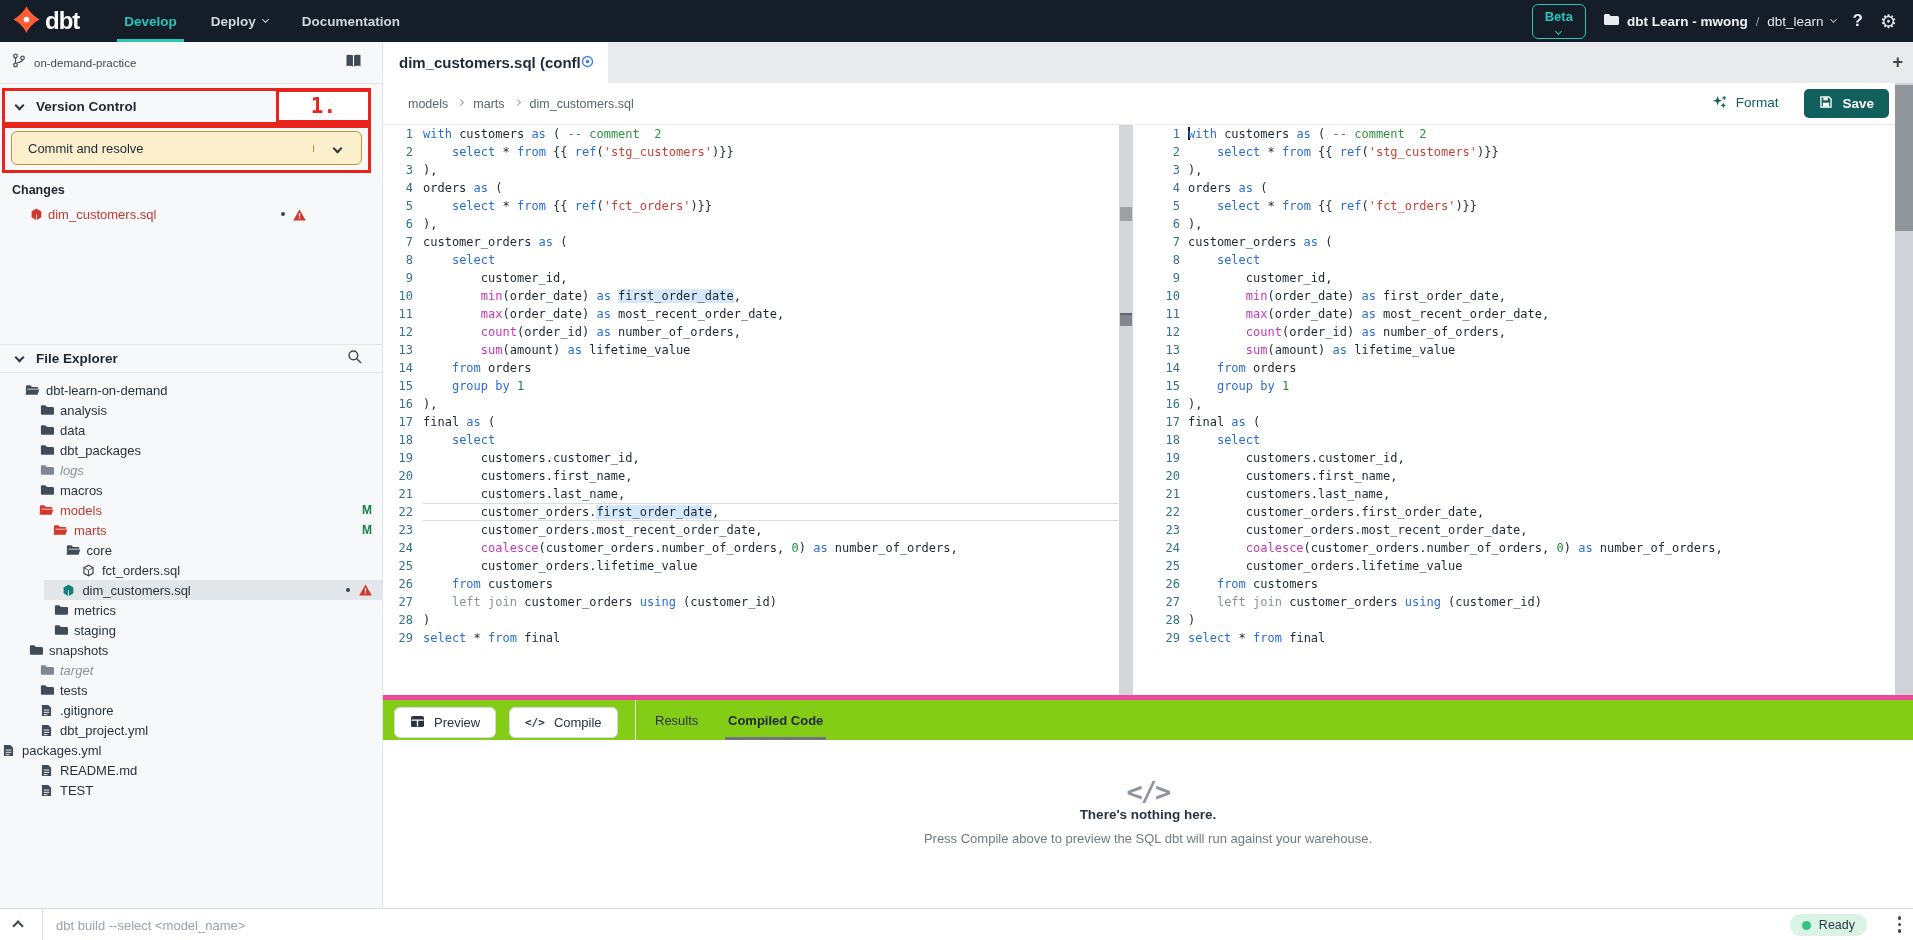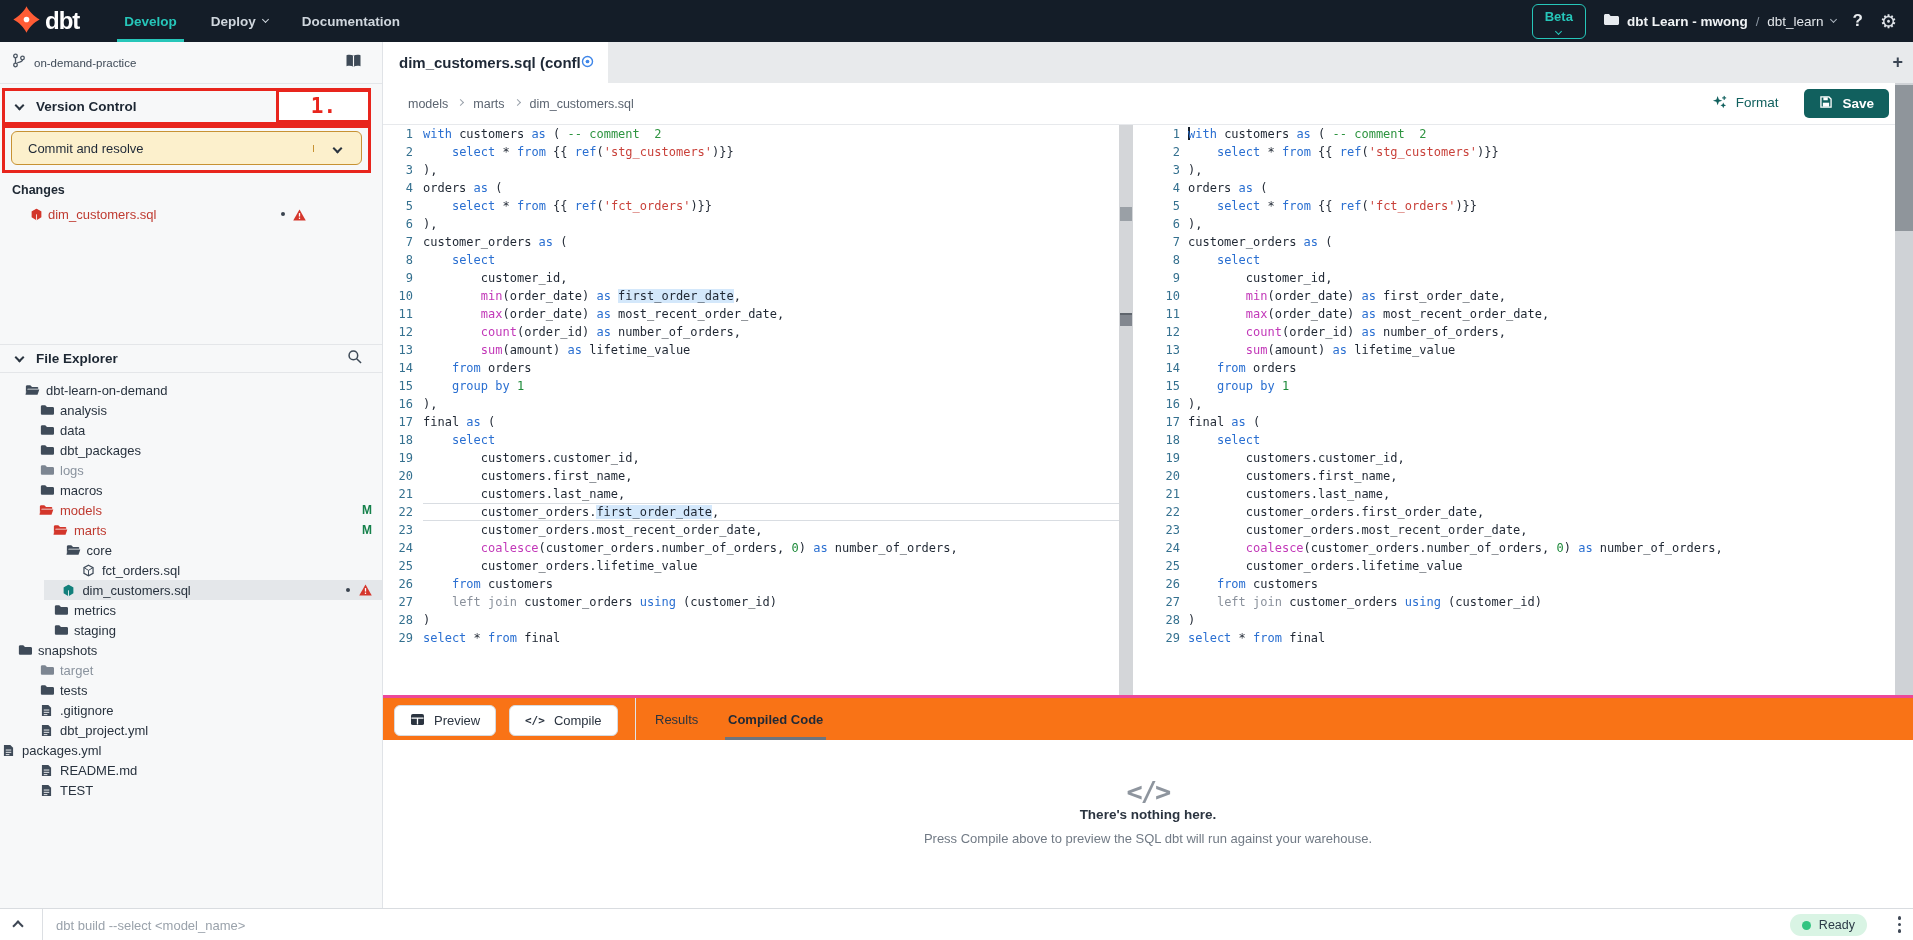--- a/index.html
+++ b/index.html
@@ -49,21 +49,21 @@
   .changes-item .c-label { position:absolute; left:48px; font-size:13px; color:var(--file-red); }
   .mark-dot { width:4px; height:4px; border-radius:50%; background:#3a4450; position:absolute; top:10px; }
   .changes-item .mark-dot { left:281px; }
   .changes-item .warn { position:absolute; left:293px; top:5px; }
 
   .fe-header { position:absolute; left:0; top:302px; width:100%; height:29px; border-top:1px solid #e4e6e9; border-bottom:1px solid #e4e6e9; display:flex; align-items:center; gap:13px; padding:0 20px 0 16px; cursor:pointer; }
   .fe-header .search { margin-left:auto; cursor:pointer; }
   #file-tree { position:absolute; left:0; top:338px; width:100%; }
   .tree-row { position:relative; height:20px; display:flex; align-items:center; font-size:13px; color:#28323e; cursor:pointer; }
   .tree-row .t-icon { display:inline-flex; width:17px; justify-content:center; margin-right:5px; flex:none; }
-  .tree-row.muted { color:#8a939e; }
+  .tree-row.muted { color:#8a939e; font-style:italic; }
   .tree-row.red { color:var(--file-red); }
   .tree-row.sel { background:linear-gradient(to right, rgba(0,0,0,0) 44px, var(--selected-row) 44px); }
   .tree-row .badge { position:absolute; right:10px; font-size:12px; font-weight:bold; color:var(--badge-green); }
   .tree-row .mark-dot { right:32px; left:auto; top:8px; }
   .tree-row .warn { position:absolute; right:10px; top:4px; }
 
   
   #main { position:absolute; left:383px; top:42px; width:1530px; height:866px; background:#fff; }
   #tabbar { position:absolute; left:0; top:0; width:100%; height:41px; background:#e8eaec; }
   .tab { position:absolute; left:0; top:0; width:225px; height:41px; background:#fff; display:flex; align-items:center; padding:0 14px 0 16px; cursor:pointer; }
@@ -91,21 +91,21 @@
   .tk-hl{background:var(--highlight-bg);}
   .pane[data-highlight="false"] .tk-hl{background:transparent;}
   .cursor { display:inline-block; width:2px; height:13px; background:#16202c; vertical-align:-2px; margin-right:-2px; }
 
   #mid-scroll { position:absolute; left:736px; top:0; width:14px; height:100%; background:#d4d6d9; }
   #mid-scroll .thumb1 { position:absolute; left:1px; right:1px; top:82px; height:14px; background:#9aa0a6; }
   #mid-scroll .thumb2 { position:absolute; left:1px; right:1px; top:188px; height:13px; background:#82878f; border-top:2px solid #5f656d; }
   #right-scroll { position:absolute; left:1512px; top:41px; width:18px; height:612px; background:#cfd2d6; }
   #right-scroll .thumb { position:absolute; left:0; right:0; top:2px; height:146px; background:#8f959b; }
 
-  #bottom-toolbar { position:absolute; left:0; top:653px; width:100%; height:45px; background:#f97316; border-top:3px solid #ec4899; }
+  #bottom-toolbar { position:absolute; left:0; top:653px; width:100%; height:45px; background:#84cc16; border-top:5px solid #ec4899; }
   .pc-btn { position:absolute; top:7px; height:31px; background:#fff; border:1px solid #d7dade; border-radius:6px; display:flex; align-items:center; gap:9px; padding:0 15px; font-size:13px; color:#2b3440; cursor:pointer; }
   #preview-btn { left:11px; }
   #compile-btn { left:126px; }
   .compile-glyph { font-family:"DejaVu Sans Mono",monospace; font-weight:bold; font-size:11px; color:#2b3440; }
   .tb-divider { position:absolute; left:252px; top:0; bottom:0; width:1px; background:#e1e4e8; }
   .bt-tab { position:absolute; top:0; bottom:0; display:flex; align-items:center; font-size:13px; color:#2b3440; cursor:pointer; }
   .bt-tab.active { font-weight:600; color:#1f2937; }
   .bt-tab.active::after { content:""; position:absolute; left:-3px; right:-3px; bottom:0; height:3px; background:#6e757e; }
 
   #results-area { position:absolute; left:0; top:698px; width:100%; height:168px; background:#fff; display:flex; flex-direction:column; align-items:center; padding-top:36px; }
@@ -339,21 +339,21 @@
           <span>metrics</span>
         </div>
         <div class="tree-row" style="padding-left: 52px;">
           <span class="t-icon">
             <svg width="14" height="12" viewBox="0 0 16 13">
               <path d="M1 2.5C1 1.7 1.7 1 2.5 1H6l2 2h6.5c.8 0 1.5.7 1.5 1.5v6c0 .8-.7 1.5-1.5 1.5h-12C1.7 12 1 11.3 1 10.5z" fill="#3f4b59"></path>
             </svg>
           </span>
           <span>staging</span>
         </div>
-        <div class="tree-row" style="padding-left: 16px; text-align: right;">
+        <div class="tree-row" style="padding-left: 27px; text-align: right;">
           <span class="t-icon">
             <svg width="14" height="12" viewBox="0 0 16 13">
               <path d="M1 2.5C1 1.7 1.7 1 2.5 1H6l2 2h6.5c.8 0 1.5.7 1.5 1.5v6c0 .8-.7 1.5-1.5 1.5h-12C1.7 12 1 11.3 1 10.5z" fill="#3f4b59"></path>
             </svg>
           </span>
           <span>snapshots</span>
         </div>
         <div class="tree-row muted" style="padding-left: 38px;">
           <span class="t-icon">
             <svg width="14" height="12" viewBox="0 0 16 13">

